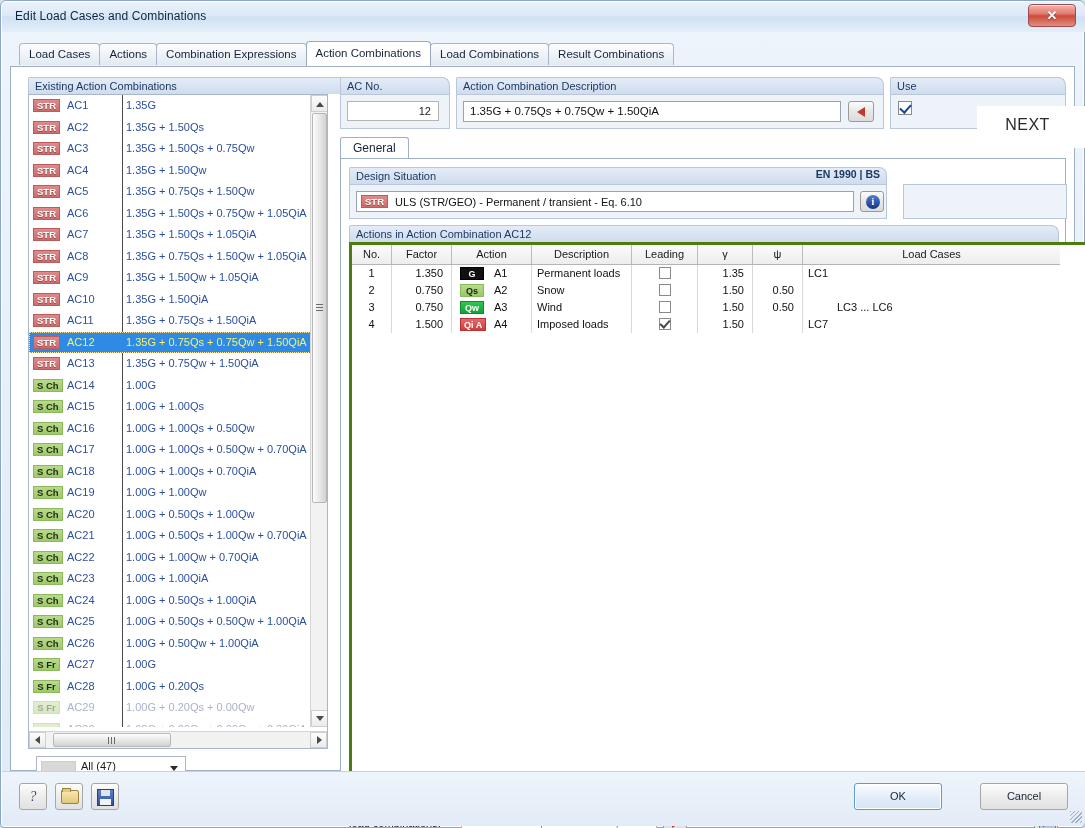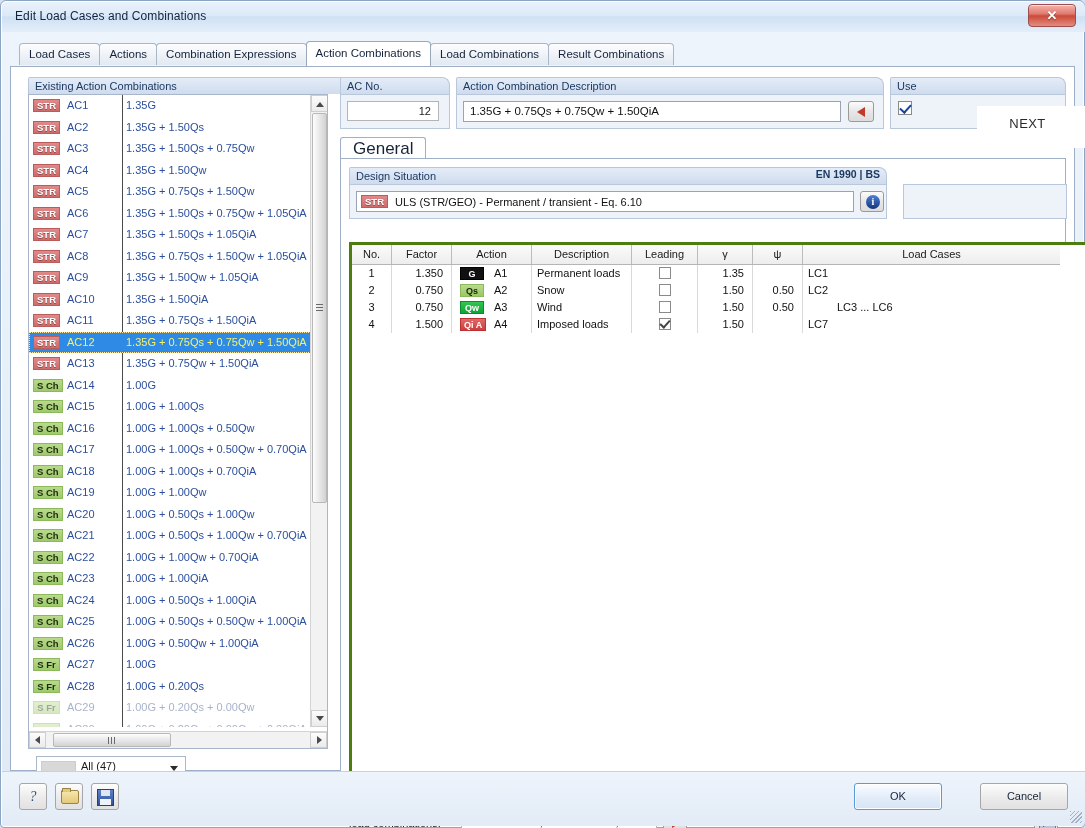--- a/index.html
+++ b/index.html
@@ -195,29 +195,29 @@
     position:absolute;left:3px;top:0px;width:5px;height:9px;
     border:solid #17459b;border-width:0 2px 2px 0;transform:rotate(42deg);
   }
   
   #next-overlay{
     position:absolute;left:976px;top:105px;width:109px;height:42px;
     background:#fff;z-index:40;
   }
   #next-text{
     position:absolute;left:0;top:10px;width:101px;text-align:center;
-    font-size:13px;color:#2a2a2a;letter-spacing:.4px;
+    font-size:16px;color:#2a2a2a;letter-spacing:.4px;
   }
   
   #gen-tabstrip{position:absolute;left:329px;top:70px;width:726px;height:22px;}
   #gen-tab{
     position:absolute;left:0;top:0;height:22px;line-height:21px;padding:0 12px;
     box-sizing:border-box;background:#fff;
     border:1px solid #9fb0c6;border-bottom:none;border-radius:3px 3px 0 0;
-    font-size:17px;color:#16243a;cursor:pointer;
+    font-size:12px;color:#16243a;cursor:pointer;
   }
   #gen-panel{
     position:absolute;left:329px;top:91px;width:726px;height:635px;
     box-sizing:border-box;background:#fff;border:1px solid #9fb0c6;
   }
   #ds{left:8px;top:8px;width:538px;height:52px;}
   #ds .ghead{width:538px;}
   #ds .gbody{top:17px;width:538px;height:35px;}
   #ds-code{position:absolute;right:7px;top:1px;font-size:10.5px;color:#1b3a63;font-weight:bold;}
   #ds-input{
@@ -569,20 +569,21 @@
           <span class="badge str" id="ds-badge">STR</span>
           <span id="ds-text">ULS (STR/GEO) - Permanent / transient - Eq. 6.10</span>
         </div>
         <div class="sqbtn" id="ds-info">
           <span class="dot">i</span>
         </div>
         <div id="ds-right"></div>
       </div>
 
       <div class="gbox" id="act">
+        <div class="ghead">Actions in Action Combination AC12</div>
         <div id="tbl">
           <div class="thead">
               <div class="th" style="left: 0px; width: 40px;">No.</div>
               <div class="th" style="left: 40px; width: 60px;">Factor</div>
               <div class="th" style="left: 100px; width: 80px;">Action</div>
               <div class="th" style="left: 180px; width: 100px;">Description</div>
               <div class="th" style="left: 280px; width: 66px;">Leading</div>
               <div class="th" style="left: 346px; width: 55px;">γ</div>
               <div class="th" style="left: 401px; width: 50px;">ψ</div>
               <div class="th" style="left: 451px; width: 257px; border-right: none;">Load Cases</div>
@@ -608,21 +609,20 @@
               <div class="td " style="left: 100px; width: 80px;">
                 <span class="abadge qs">Qs</span>
                 <span class="aname">A2</span>
               </div>
               <div class="td l" style="left: 180px; width: 100px;">Snow</div>
               <div class="td " style="left: 280px; width: 66px;">
                 <span class="cbox"></span>
               </div>
               <div class="td r" style="left: 346px; width: 55px;">1.50</div>
               <div class="td r" style="left: 401px; width: 50px;">0.50</div>
-              <div class="td l" style="left: 451px; width: 257px; border-right: none;">LC2</div>
             </div>
             <div class="tr" style="top: 54px;">
               <div class="td c" style="left: 0px; width: 40px;">3</div>
               <div class="td r" style="left: 40px; width: 60px;">0.750</div>
               <div class="td " style="left: 100px; width: 80px;">
                 <span class="abadge qw">Qw</span>
                 <span class="aname">A3</span>
               </div>
               <div class="td l" style="left: 180px; width: 100px;">Wind</div>
               <div class="td " style="left: 280px; width: 66px;">

